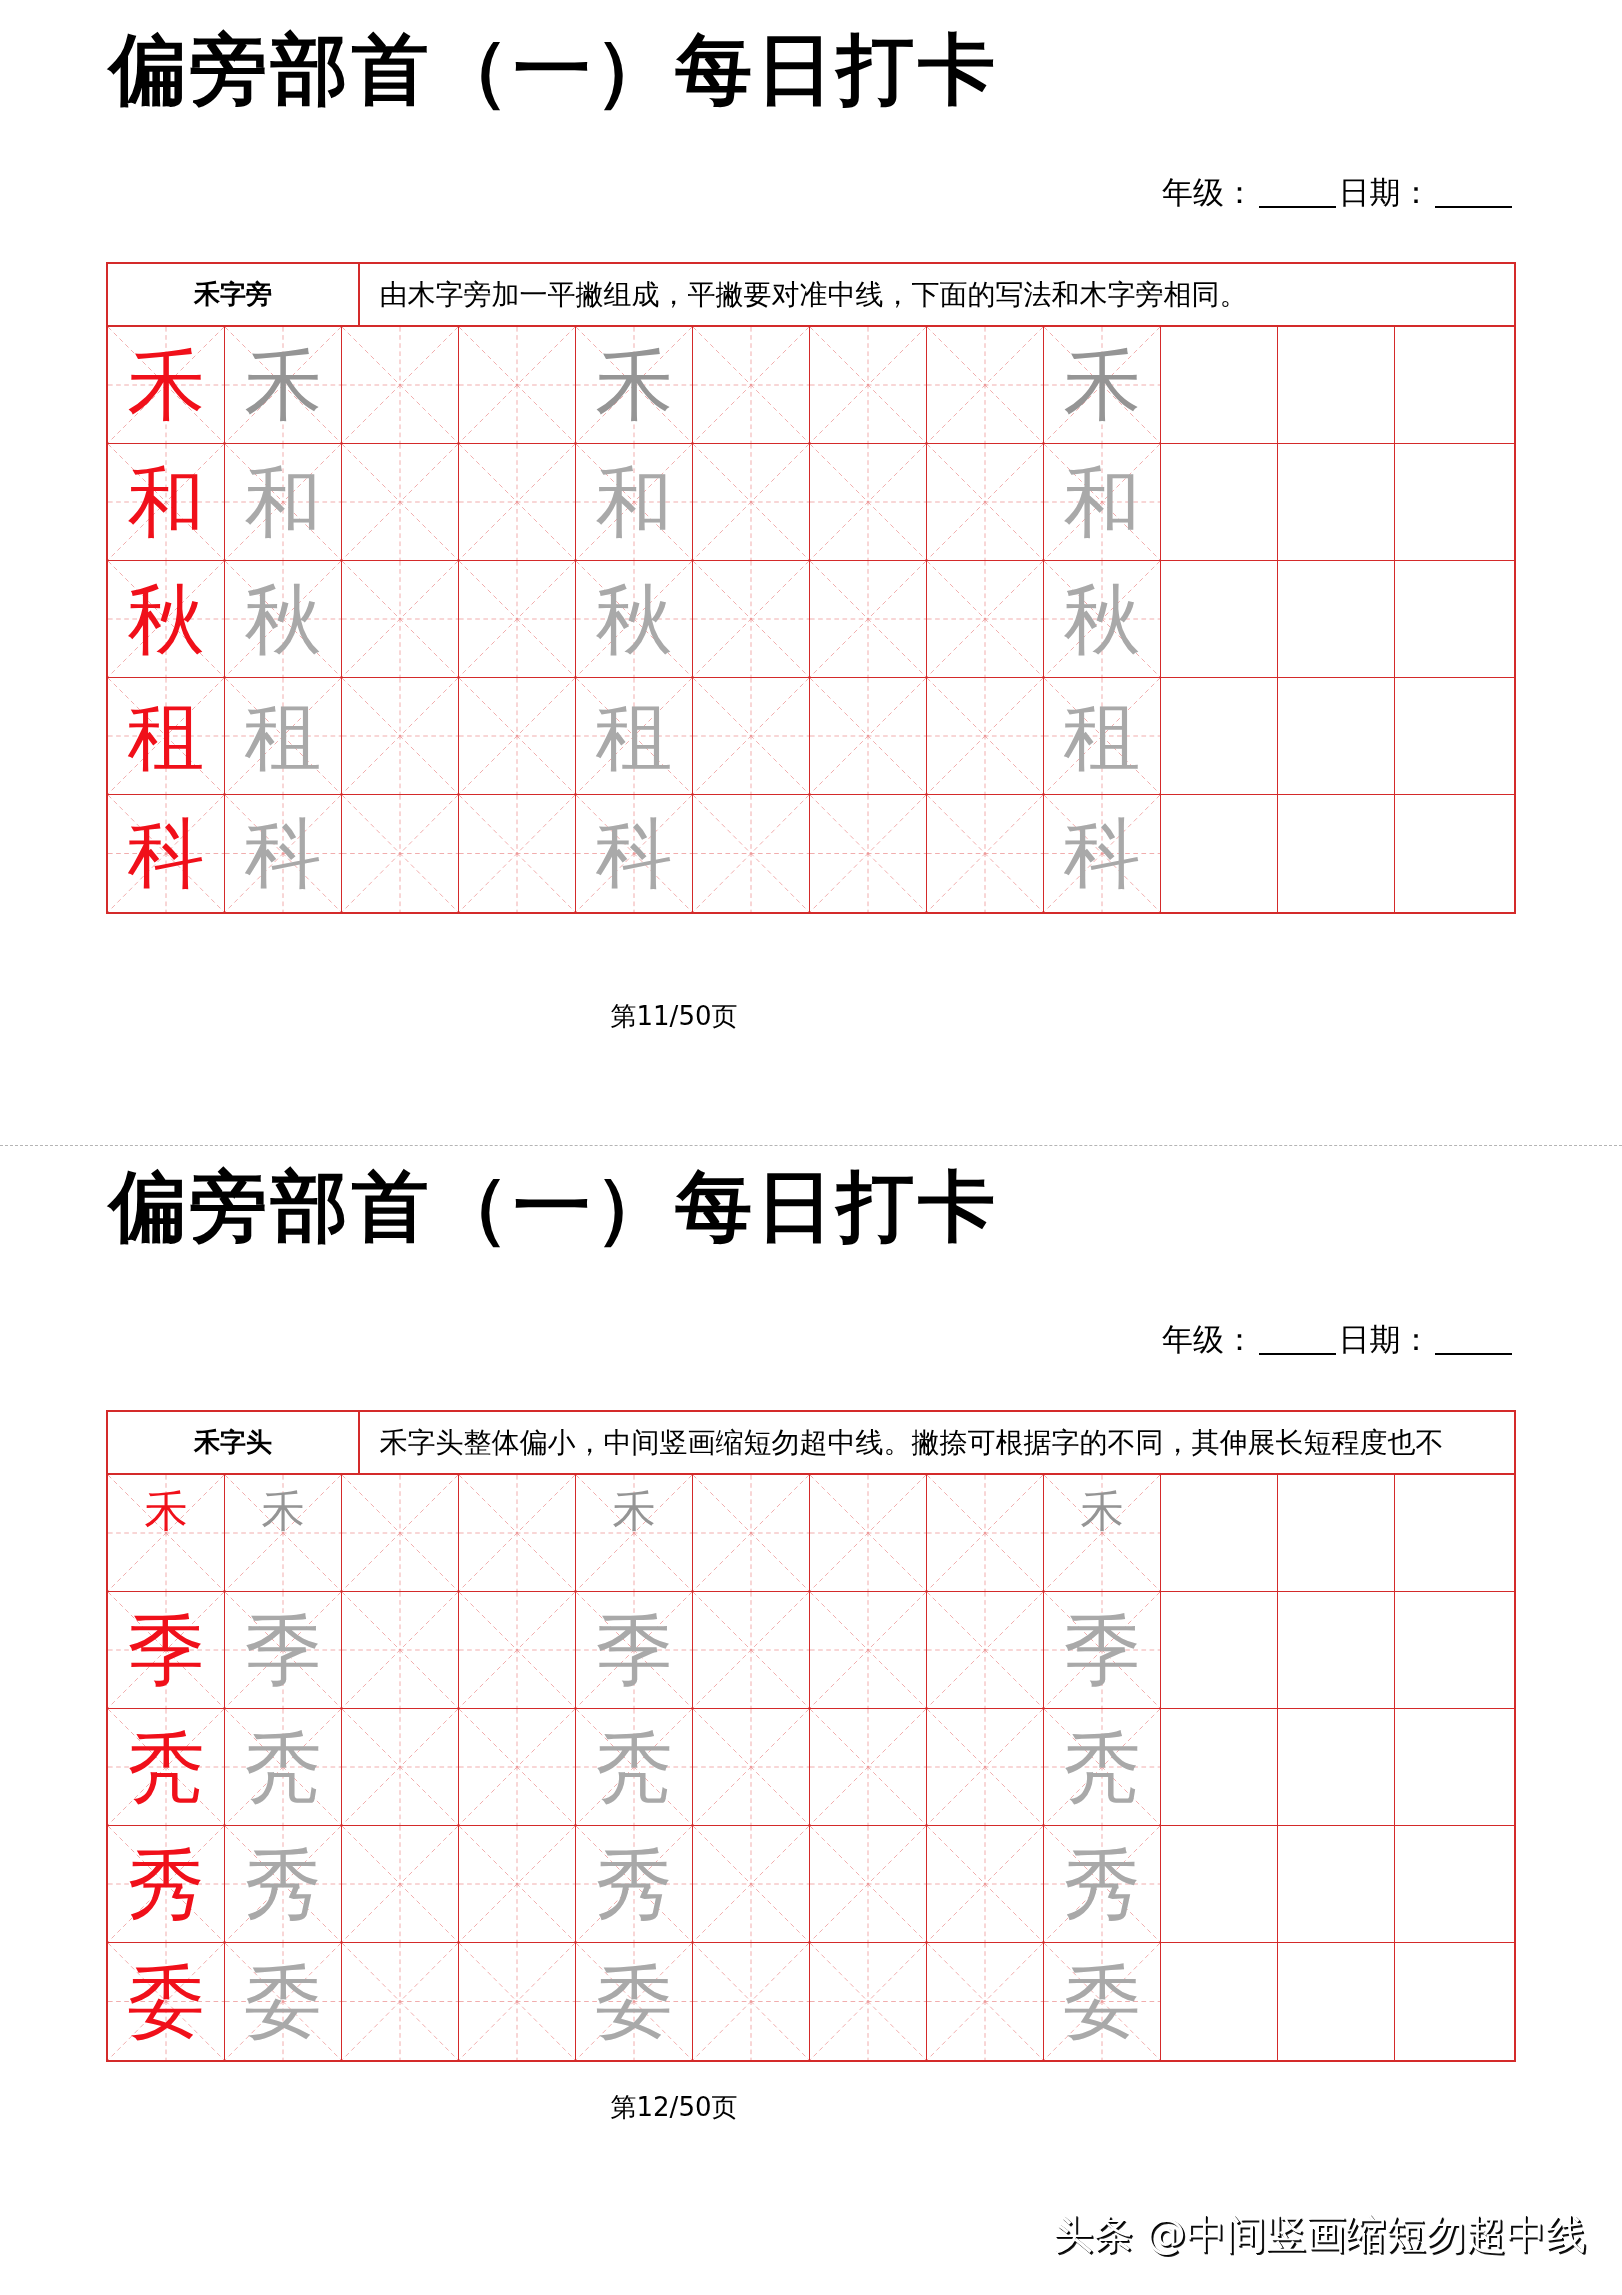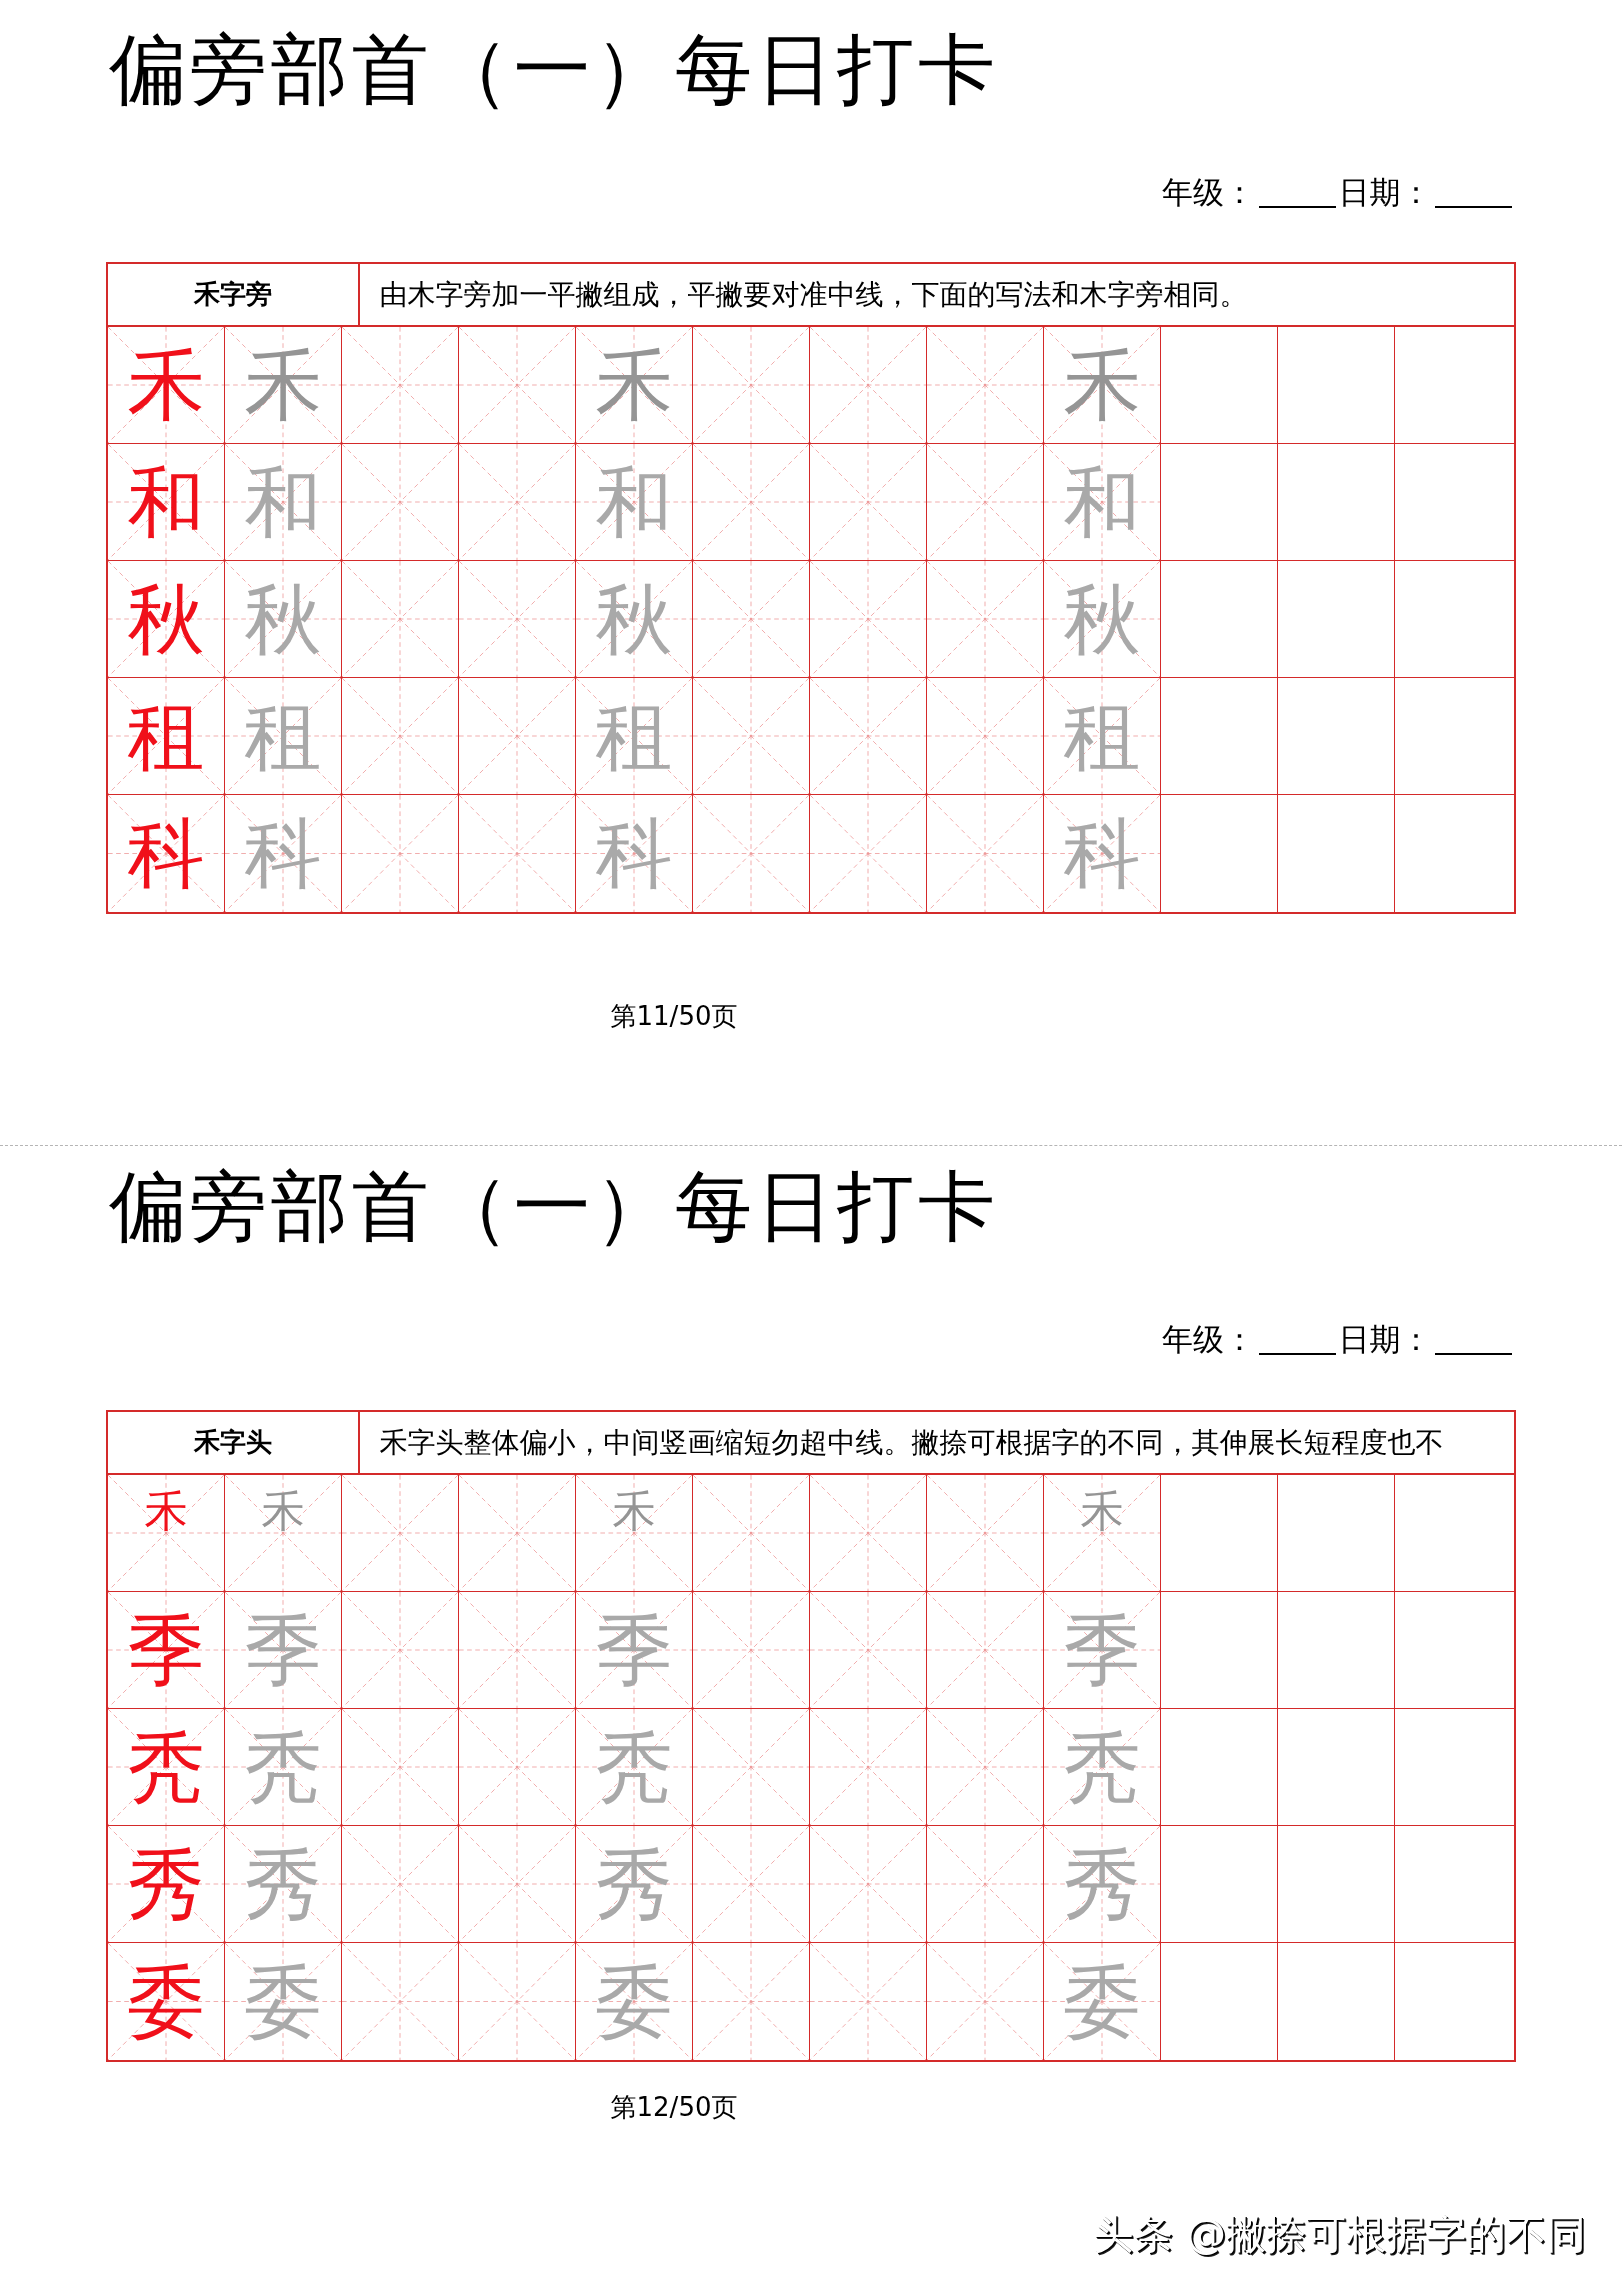--- a/index.html
+++ b/index.html
@@ -1,19 +1,19 @@
 <!DOCTYPE html>
 <html style="font-size:10.4px"><head>
 <meta charset="utf-8">
 <style>
   html, body { margin:0; padding:0; background:#ffffff; }
   body { width:1622px; height:2295px; position:relative; overflow:hidden;
          font-family:"DejaVu Serif", "Liberation Serif", serif; color:#000; }
   .page { position:absolute; left:0; width:1622px; }
-  .title { position:absolute; left:109px; font-size:77px; font-weight:normal; letter-spacing:3.9px;
+  .title { position:absolute; left:109px; font-size:77px; font-weight:bold; letter-spacing:3.9px;
            line-height:1; white-space:nowrap; }
   .meta { position:absolute; right:107px; font-size:31px; line-height:1; white-space:nowrap;
           display:flex; align-items:flex-end; }
   .meta .blank { display:inline-block; width:77px; border-bottom:2.6px solid #000; height:26px; margin:0 2.6px 0 3.9px; }
   .sheet { position:absolute; left:106px; width:1410px; border:2.6px solid #d42a2a; box-sizing:border-box; }
   .hdr { display:flex; height:63px; border-bottom:2.6px solid #d42a2a; box-sizing:border-box; }
   .hdr .name { width:252px; border-right:2.6px solid #d42a2a; box-sizing:border-box; display:flex;
                align-items:center; justify-content:center; font-size:26px; font-weight:bold; }
   .hdr .desc { flex:1; display:flex; align-items:center; padding-left:19.5px; font-size:28px; white-space:nowrap; overflow:hidden; }
   .row { display:flex; height:117px; border-bottom:1.9px solid #d42a2a; box-sizing:border-box; }
@@ -1149,14 +1149,14 @@
           </div>
           <div class="cell"></div>
           <div class="cell"></div>
           <div class="cell"></div>
         </div>
       </div>
   </div>
   <div class="footer" style="top:932px;">第12/50页</div>
 </div>
 
-<div class="wm" style="top:2207px;">头条 @撇捺可根据字的不同</div>
+<div class="wm" style="top:2207px;">头条 @中间竖画缩短勿超中线</div>
 
 
 </body></html>

